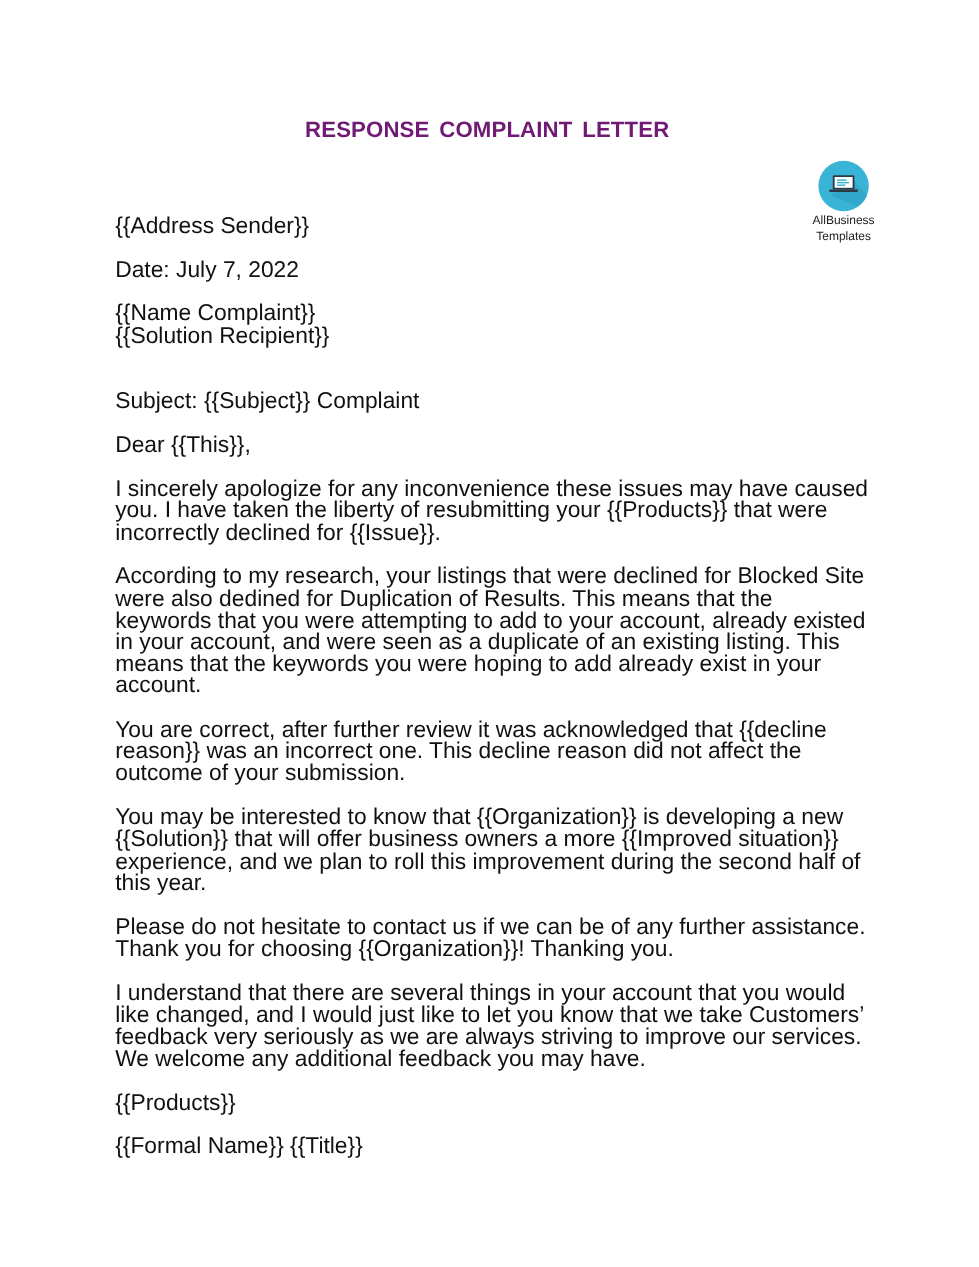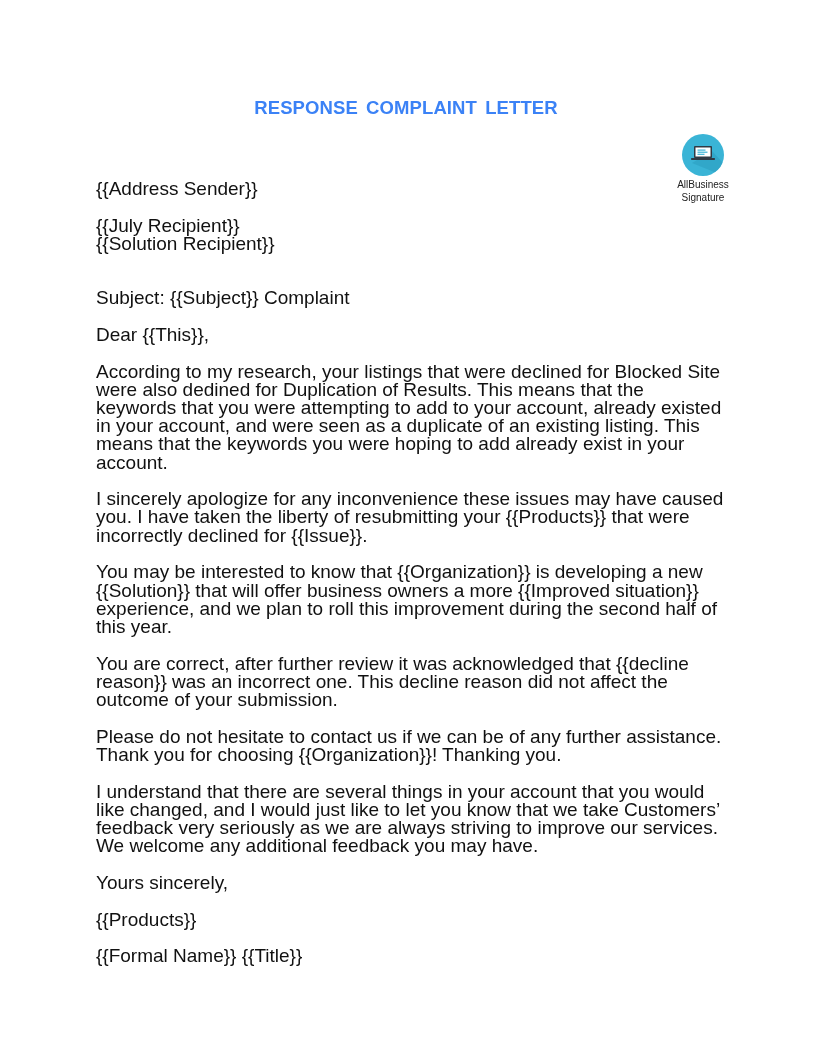--- a/index.html
+++ b/index.html
@@ -18,21 +18,21 @@
     .title {
       position: absolute;
       left: 0;
       width: 812px;
       top: 97px;
       text-align: center;
       font-weight: bold;
       font-size: 18.5px;
       letter-spacing: 0.1px;
       word-spacing: 3px;
-      color: #3b82f6;
+      color: #701a75;
     }
     .logo {
       position: absolute;
       left: 663px;
       top: 134px;
       width: 80px;
       text-align: center;
     }
     .logo-circle {
       width: 42px;
@@ -89,36 +89,36 @@
       <rect x="12" y="12" width="18" height="12" rx="1" fill="#2f3a44"></rect>
       <rect x="13.5" y="13.5" width="15" height="9" fill="#ffffff"></rect>
       <rect x="15.5" y="15.5" width="8" height="1.2" fill="#3ab4d6"></rect>
       <rect x="15.5" y="17.6" width="10" height="1.2" fill="#3ab4d6"></rect>
       <rect x="15.5" y="19.7" width="7" height="1.2" fill="#3ab4d6"></rect>
       <rect x="9" y="24" width="24" height="2" rx="0.8" fill="#2f3a44"></rect>
     </svg>
   </div>
   <div class="logo-text">
     <div>AllBusiness</div>
-    <div>Signature</div>
+    <div>Templates</div>
   </div>
 </div>
 
 <div class="letter">
   <p>{{Address Sender}}</p>
-  <p class="tight">{{July Recipient}}</p>
+  <p>Date: July 7, 2022</p>
+  <p class="tight">{{Name Complaint}}</p>
   <p>{{Solution Recipient}}</p>
 
   <p class="gap-extra"><span class="bold">Subject</span><span>: {{Subject}} Complaint</span></p>
 
   <p>Dear {{This}},</p>
 
+  <p>I sincerely apologize for any inconvenience these issues may have caused you. I have taken the liberty of resubmitting your {{Products}} that were incorrectly declined for {{Issue}}.</p>
   <p>According to my research, your listings that were declined for Blocked Site were also dedined for Duplication of Results. This means that the keywords that you were attempting to add to your account, already existed in your account, and were seen as a duplicate of an existing listing. This means that the keywords you were hoping to add already exist in your account.</p>
-  <p>I sincerely apologize for any inconvenience these issues may have caused you. I have taken the liberty of resubmitting your {{Products}} that were incorrectly declined for {{Issue}}.</p>
+  <p>You are correct, after further review it was acknowledged that {{decline reason}} was an incorrect one. This decline reason did not affect the outcome of your submission.</p>
   <p>You may be interested to know that {{Organization}} is developing a new {{Solution}} that will offer business owners a more {{Improved situation}} experience, and we plan to roll this improvement during the second half of this year.</p>
-  <p>You are correct, after further review it was acknowledged that {{decline reason}} was an incorrect one. This decline reason did not affect the outcome of your submission.</p>
   <p>Please do not hesitate to contact us if we can be of any further assistance. Thank you for choosing {{Organization}}! Thanking you.</p>
   <p>I understand that there are several things in your account that you would like changed, and I would just like to let you know that we take  Customers’ feedback very seriously as we are always striving to improve our services. We welcome any additional feedback you may have.</p>
 
-  <p>Yours sincerely,</p>
   <p>{{Products}}</p>
   <p>{{Formal Name}} {{Title}}</p>
 </div>
 
 </body></html>

